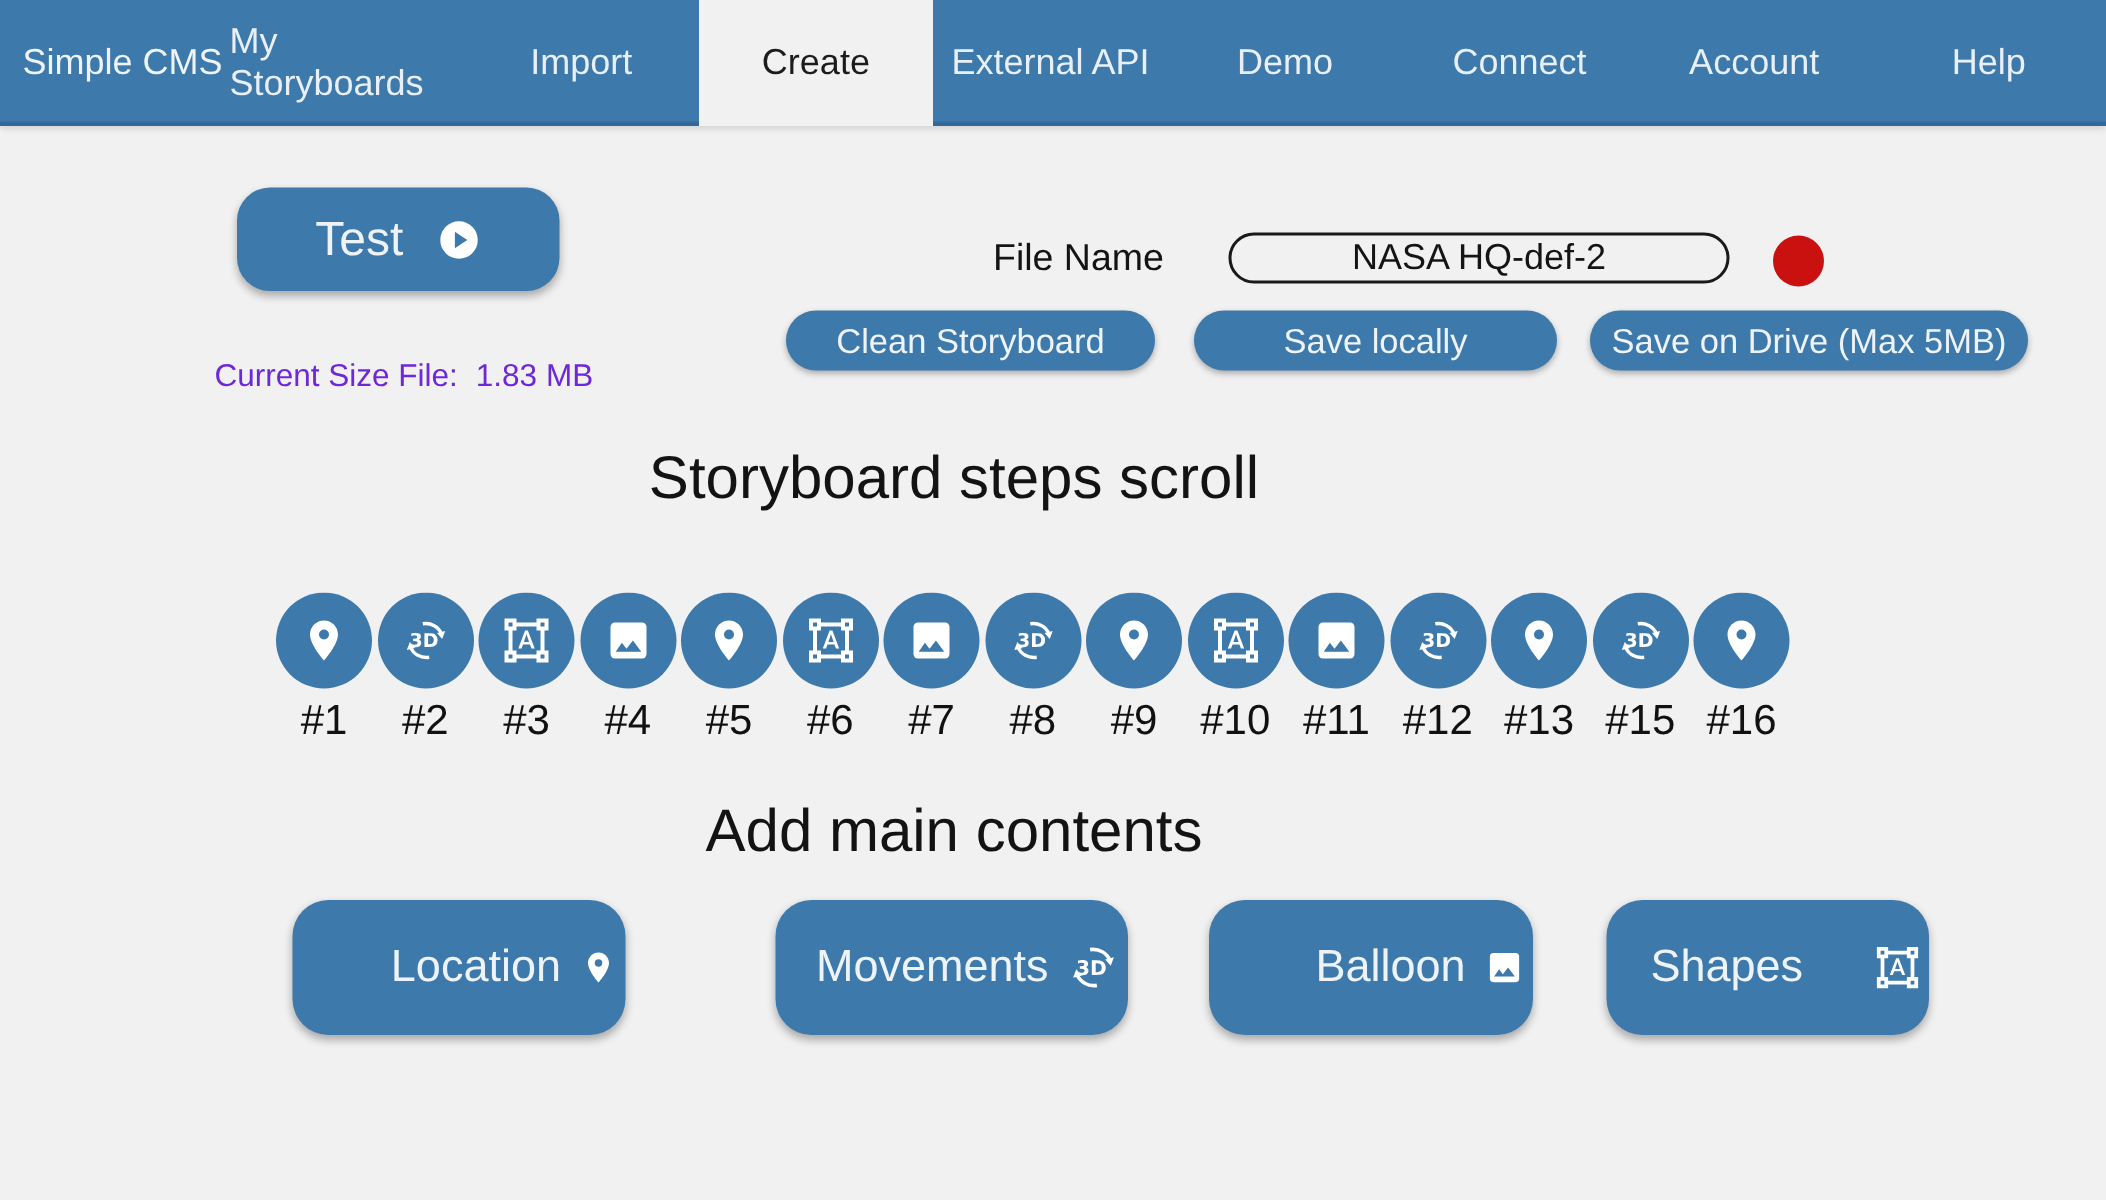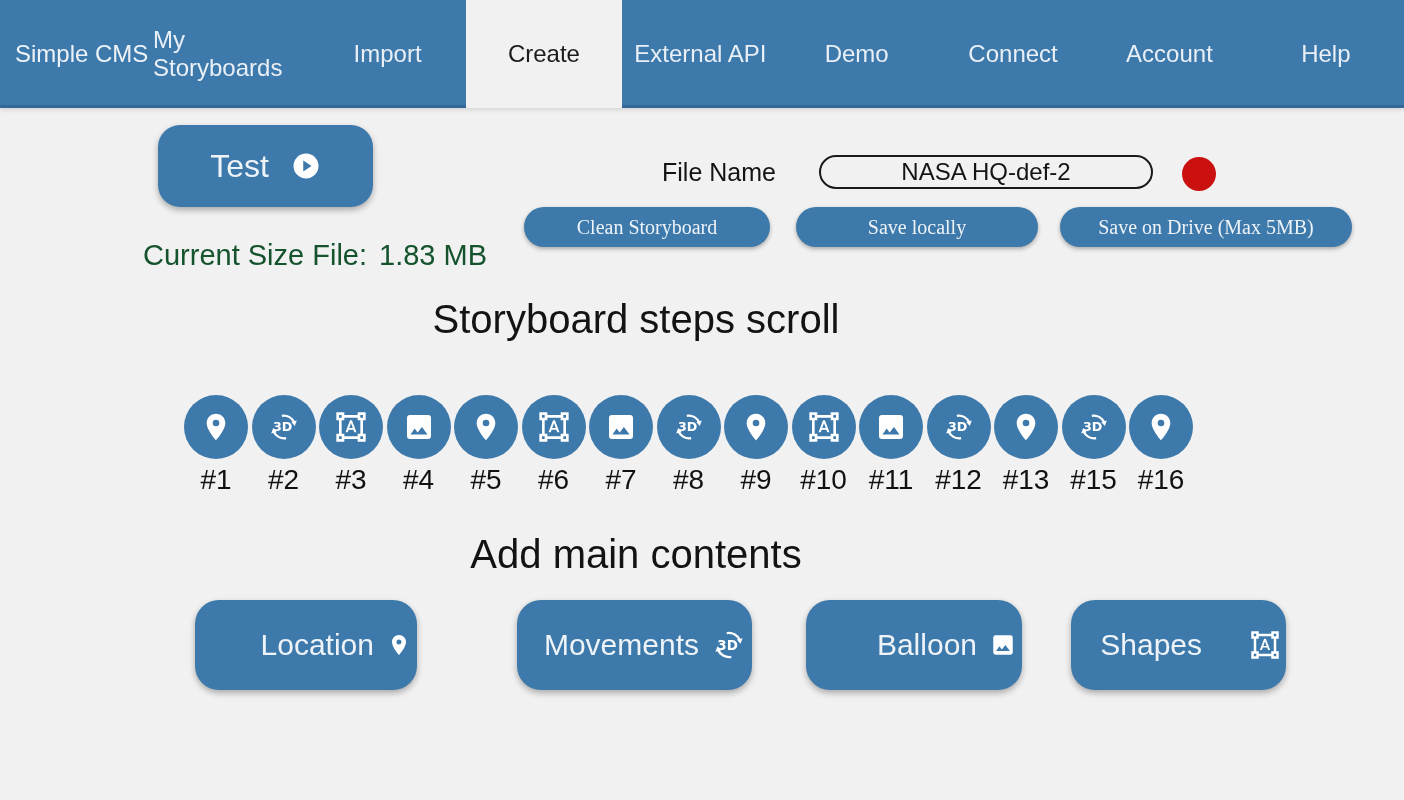--- a/index.html
+++ b/index.html
@@ -1,56 +1,56 @@
 <!DOCTYPE html>
 <html><head>
 <meta charset="utf-8">
 <style>
   html,body{margin:0;padding:0;background:#f1f1f1;}
   .page{position:relative;width:1404px;height:800px;background:#f1f1f1;
         font-family:"Liberation Sans",sans-serif;overflow:hidden;}
 
   
-  nav{position:absolute;top:0;left:0;width:1404px;height:108px;background:#3d79aa;
+  nav{position:absolute;top:0;left:0;width:1404px;height:84px;background:#3d79aa;
       display:flex;align-items:stretch;box-shadow:0 2px 4px rgba(0,0,0,0.12);}
   nav::after{content:"";position:absolute;left:0;right:0;bottom:0;height:3px;
       background:#35689a;z-index:0;}
   .brand{flex:0 0 153px;display:flex;align-items:center;padding-left:15px;
       box-sizing:border-box;color:#eef3f8;font-size:24px;z-index:1;}
   .tabs{flex:1;display:flex;align-items:stretch;}
   .tab{flex:1;display:flex;align-items:center;justify-content:center;
       color:#e9eff6;font-size:24px;cursor:pointer;position:relative;z-index:1;}
   .tab.active{background:#f1f1f1;color:#1c1c1c;}
 
   
   .icon{display:inline-flex;align-items:center;justify-content:center;}
   .icon svg{width:100%;height:100%;display:block;}
 
   
-  .test-btn{position:absolute;left:158px;top:125px;width:215px;height:82px;
+  .test-btn{position:absolute;left:158px;top:125px;width:215px;height:69px;
       background:#3d79aa;border:none;border-radius:22px;cursor:pointer;
       display:flex;align-items:center;justify-content:center;gap:22px;
       color:#eef3f8;font-family:inherit;font-size:32px;
       box-shadow:0 3px 6px rgba(0,0,0,0.3);}
   .test-btn .icon{width:30px;height:30px;}
-  .current-size{position:absolute;left:143px;top:239px;font-size:29px;color:#14532d;}
+  .current-size{position:absolute;left:143px;top:239px;font-size:21px;color:#6d28d9;}
   .current-size .size-value{margin-left:12px;}
 
   
   .file-name-label{position:absolute;left:662px;top:158px;font-size:25px;color:#141414;}
   .file-name-input{position:absolute;left:819px;top:155px;width:334px;height:34px;
       box-sizing:border-box;border:2px solid #1a1a1a;border-radius:17px;
       background:transparent;text-align:center;font-family:inherit;
       font-size:24px;color:#141414;padding:0;outline:none;}
   .status-dot{position:absolute;left:1182px;top:157px;width:34px;height:34px;
       border-radius:50%;}
 
   
   .pill-btn{position:absolute;top:207px;height:40px;background:#3d79aa;border:none;
-      border-radius:20px;color:#eef3f8;font-family:Liberation Serif, serif;font-size:20px;
+      border-radius:20px;color:#eef3f8;font-family:Liberation Sans, sans-serif;font-size:23px;
       cursor:pointer;box-shadow:0 2px 4px rgba(0,0,0,0.3);padding:0;}
   .pill-clean{left:524px;width:246px;}
   .pill-local{left:796px;width:242px;}
   .pill-drive{left:1060px;width:292px;}
 
   
   .section-title{position:absolute;left:0;width:1272px;margin:0;text-align:center;
       font-size:40px;font-weight:400;color:#131313;}
   .steps-title{top:297px;}
   .contents-title{top:532px;}

